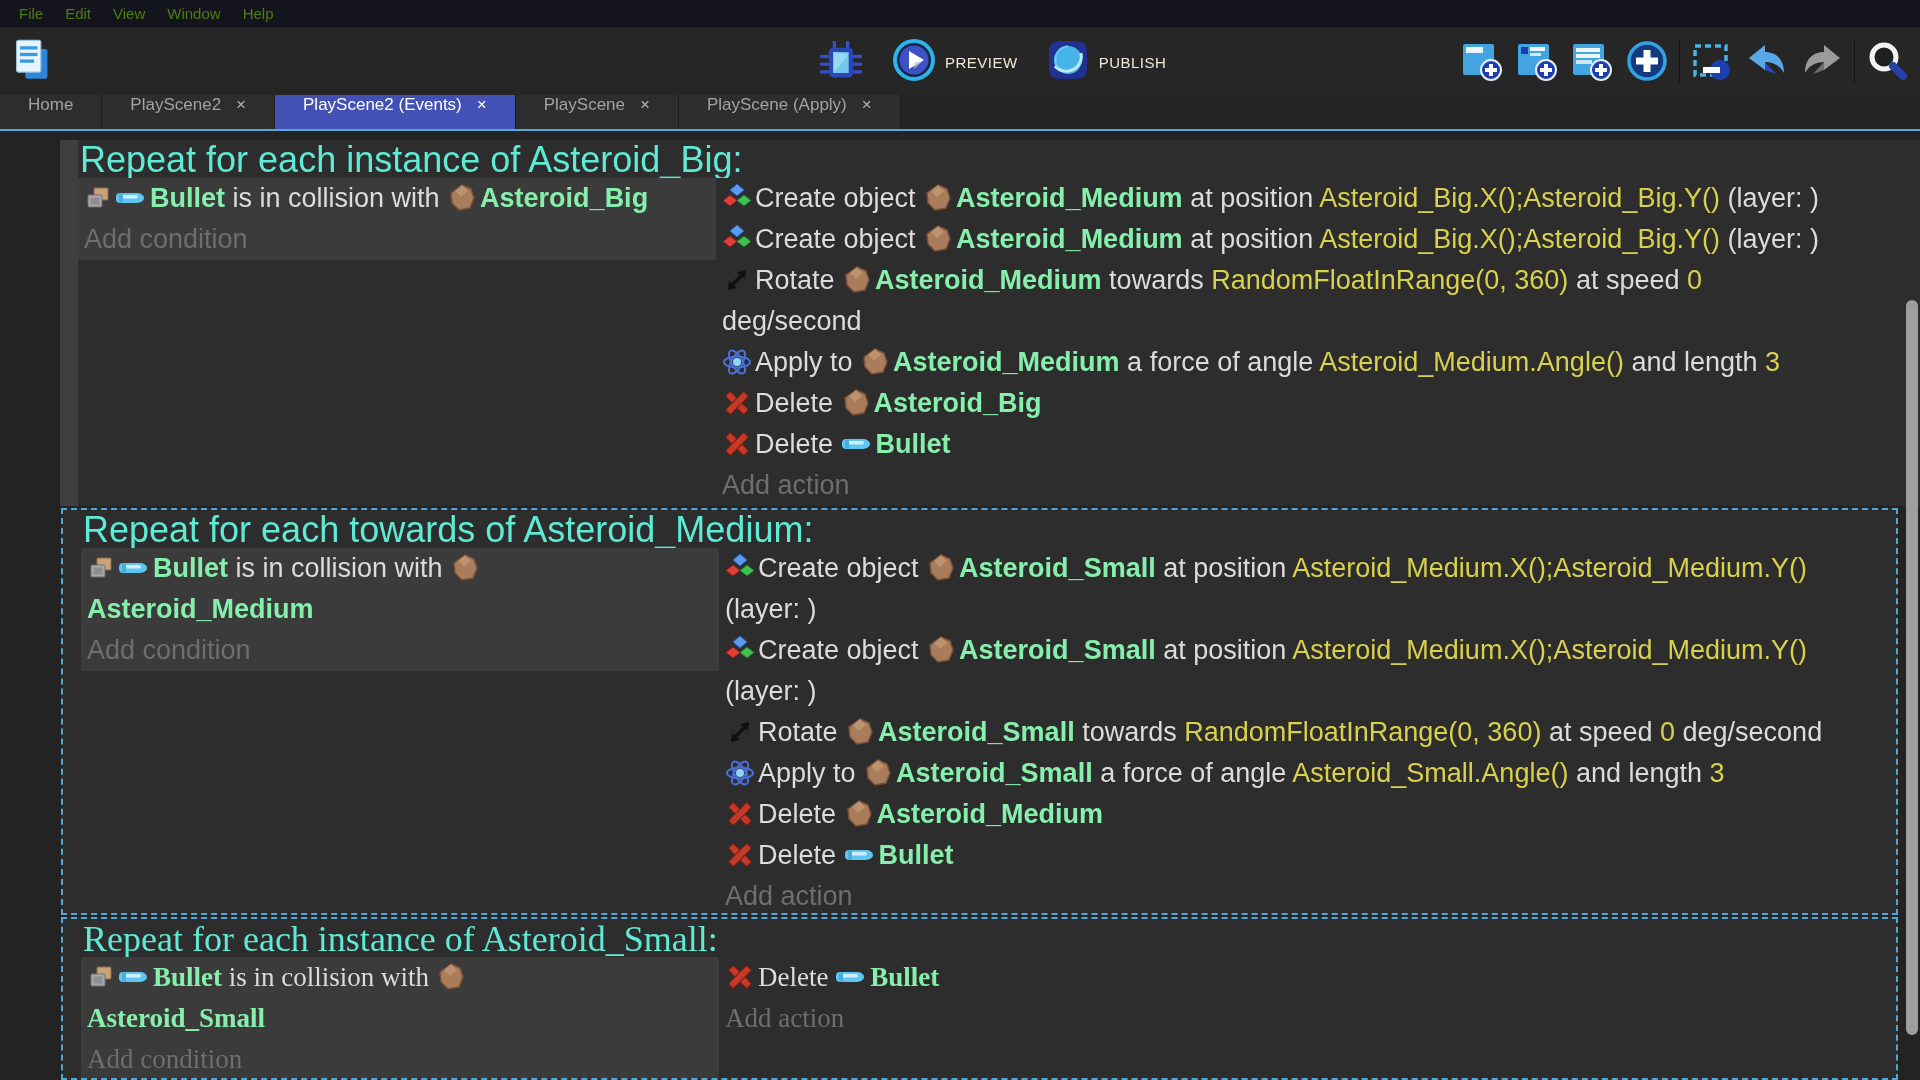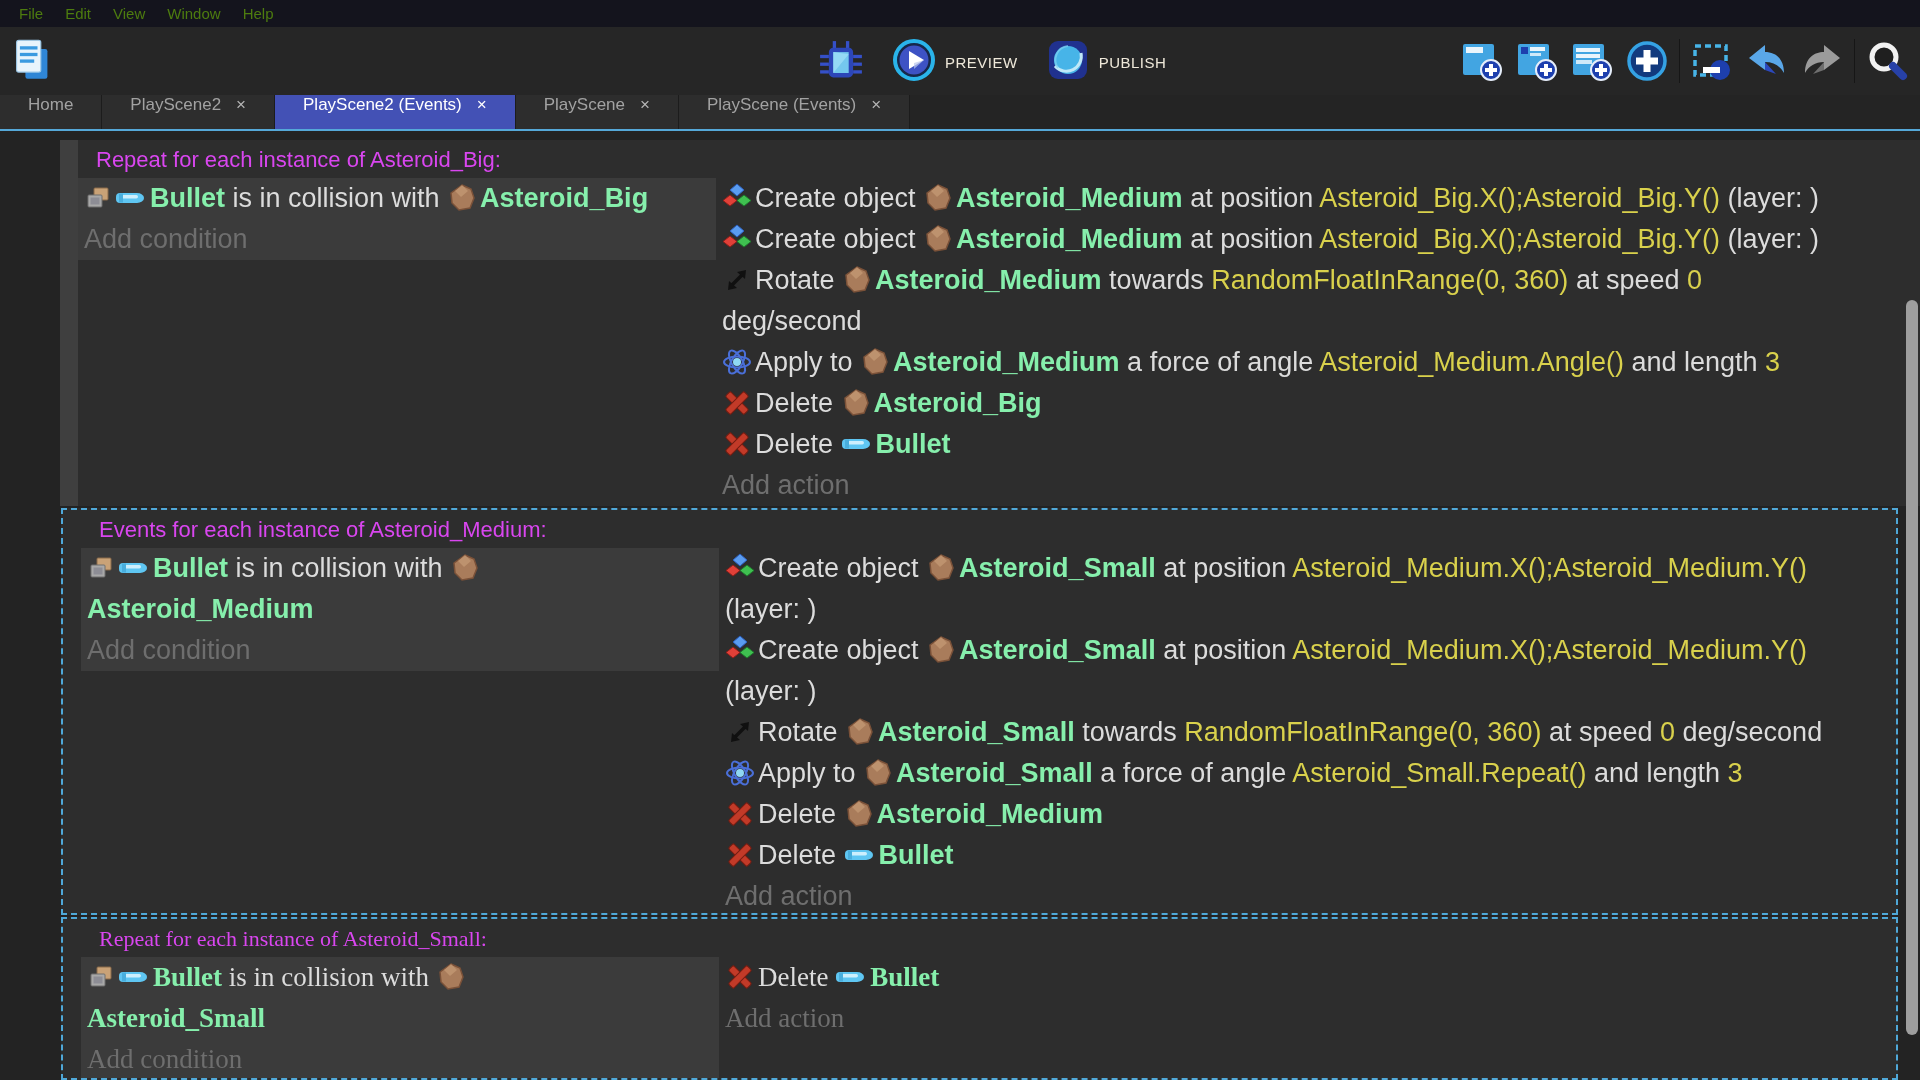--- a/index.html
+++ b/index.html
@@ -23,21 +23,21 @@
   .tab{display:flex;align-items:flex-start;background:#2d2d2d;color:#a2a2a2;font-size:17px;padding:0 28px;gap:15px;border-right:1px solid #1c1c1c;cursor:default;white-space:nowrap}
   .tab.active{background:#4351b5;color:#fff}
   .tclose{font-size:17px;color:#b5b5b5}
   .tab.active .tclose{color:#fff}
   
   #panel{position:absolute;top:131px;left:0;right:0;bottom:0;background:#232323}
   .event{position:absolute;left:60px;right:0;background:#2d2d2d;overflow:hidden}
   .event.selected{left:61px;right:22px;border:2px dashed #4fa8d8;box-sizing:border-box}
   .gutter{position:absolute;left:0;top:0;bottom:0;width:18px;background:#3f3f3f}
   .event.selected .gutter{background:#2d2d2d}
-  .ehdr{position:absolute;left:18px;right:0;top:0;height:38px;font-size:22px;line-height:40px;color:#d946ef;padding-left:18px;white-space:nowrap;overflow:hidden}
+  .ehdr{position:absolute;left:18px;right:0;top:0;height:38px;font-size:36px;line-height:40px;color:#5eead4;padding-left:2px;white-space:nowrap;overflow:hidden}
   .ebody{position:absolute;left:18px;right:0;top:38px;bottom:0;overflow:hidden}
   .conds{position:absolute;left:0;top:0;width:638px;background:#3b3b3b}
   .acts{position:absolute;left:638px;right:0;top:0}
   .line{font-size:27px;line-height:41px;padding-left:6px;color:#dcdcdc}
   .obj{color:#86efac;font-weight:bold}
   .expr{color:#d9d14c}
   .icn svg{vertical-align:-6px;margin-right:3px}
   .ph{font-size:27px;line-height:41px;padding-left:6px;color:#6e6e6e;cursor:default}
   #sbthumb{position:absolute;right:2px;top:169px;width:12px;height:735px;background:#9e9e9e;border-radius:6px}
 </style>
@@ -177,21 +177,21 @@
       </div>
       <div class="tab active">
         <span class="tlbl">PlayScene2 (Events)</span>
         <span class="tclose">×</span>
       </div>
       <div class="tab">
         <span class="tlbl">PlayScene</span>
         <span class="tclose">×</span>
       </div>
       <div class="tab">
-        <span class="tlbl">PlayScene (Events)</span>
+        <span class="tlbl">PlayScene (Apply)</span>
         <span class="tclose">×</span>
       </div>
     </div>
 </div>
 
 <div id="panel">
   <div id="events">
       <div class="event" style="top: 9px; height: 366px;">
         <div class="gutter"></div>
         <div class="ehdr">Repeat for each instance of Asteroid_Big:</div>
@@ -265,21 +265,21 @@
                   <path d="M5 10 h17 a7 5 0 0 1 7 5 a7 5 0 0 1 -7 5 H5 a4 4 0 0 1 -4 -4 v-2 a4 4 0 0 1 4 -4 z" fill="#5fc6f2"></path>
                   <rect x="4" y="12" width="19" height="3.5" rx="1.7" fill="#cdeffd"></rect>
                   <rect x="4" y="10.5" width="4" height="9" fill="#49aedd"></rect>
                 </svg></span><span class="obj">Bullet</span></div>
             <div class="ph">Add action</div>
           </div>
         </div>
       </div>
       <div class="event selected" style="top: 377px; height: 407px;">
         <div class="gutter"></div>
-        <div class="ehdr">Events for each instance of Asteroid_Medium:</div>
+        <div class="ehdr">Repeat for each towards of Asteroid_Medium:</div>
         <div class="ebody">
           <div class="conds">
             <div class="line"><span class="icn"><svg width="28" height="28" viewBox="0 0 28 28">
                   <rect x="10" y="3" width="14" height="12" rx="1" fill="#c9a277" stroke="#8a6a4a"></rect>
                   <rect x="4" y="10" width="14" height="12" rx="1" fill="#a8a8a8" stroke="#6e6e6e"></rect>
                   <rect x="6.5" y="12.5" width="9" height="7" fill="#8d8d95"></rect>
                 </svg></span><span class="icn"><svg width="32" height="30" viewBox="0 0 32 30">
                   <path d="M5 10 h17 a7 5 0 0 1 7 5 a7 5 0 0 1 -7 5 H5 a4 4 0 0 1 -4 -4 v-2 a4 4 0 0 1 4 -4 z" fill="#5fc6f2"></path>
                   <rect x="4" y="12" width="19" height="3.5" rx="1.7" fill="#cdeffd"></rect>
                   <rect x="4" y="10.5" width="4" height="9" fill="#49aedd"></rect>
@@ -317,21 +317,21 @@
             <div class="line"><span class="icn"><svg width="30" height="30" viewBox="0 0 30 30">
                   <g fill="none" stroke="#4a6fd8" stroke-width="2">
                     <ellipse cx="15" cy="15" rx="13" ry="5.5"></ellipse>
                     <ellipse cx="15" cy="15" rx="13" ry="5.5" transform="rotate(60 15 15)"></ellipse>
                     <ellipse cx="15" cy="15" rx="13" ry="5.5" transform="rotate(120 15 15)"></ellipse>
                   </g>
                   <circle cx="15" cy="15" r="4" fill="#8fd8f4"></circle>
                 </svg></span><span class="txt">Apply to </span><span class="icn"><svg width="30" height="30" viewBox="0 0 30 30">
                   <polygon points="15,2 24,6 27,15 23,25 12,27 5,20 4,10" fill="#a97c5b" stroke="#7a5138" stroke-width="1.5"></polygon>
                   <polygon points="15,2 21,8 14,14 8,8" fill="#c49a74" opacity="0.75"></polygon>
-                </svg></span><span class="obj">Asteroid_Small</span><span class="txt"> a force of angle </span><span class="expr">Asteroid_Small.Repeat()</span><span class="txt"> and length </span><span class="expr">3</span></div>
+                </svg></span><span class="obj">Asteroid_Small</span><span class="txt"> a force of angle </span><span class="expr">Asteroid_Small.Angle()</span><span class="txt"> and length </span><span class="expr">3</span></div>
             <div class="line"><span class="icn"><svg width="30" height="30" viewBox="0 0 30 30">
                   <g transform="rotate(45 15 15)">
                     <rect x="2" y="11.5" width="26" height="7" rx="1.5" fill="#c23a28" stroke="#741d12"></rect>
                     <rect x="11.5" y="2" width="7" height="26" rx="1.5" fill="#c23a28" stroke="#741d12"></rect>
                   </g>
                 </svg></span><span class="txt">Delete </span><span class="icn"><svg width="30" height="30" viewBox="0 0 30 30">
                   <polygon points="15,2 24,6 27,15 23,25 12,27 5,20 4,10" fill="#a97c5b" stroke="#7a5138" stroke-width="1.5"></polygon>
                   <polygon points="15,2 21,8 14,14 8,8" fill="#c49a74" opacity="0.75"></polygon>
                 </svg></span><span class="obj">Asteroid_Medium</span></div>
             <div class="line"><span class="icn"><svg width="30" height="30" viewBox="0 0 30 30">

